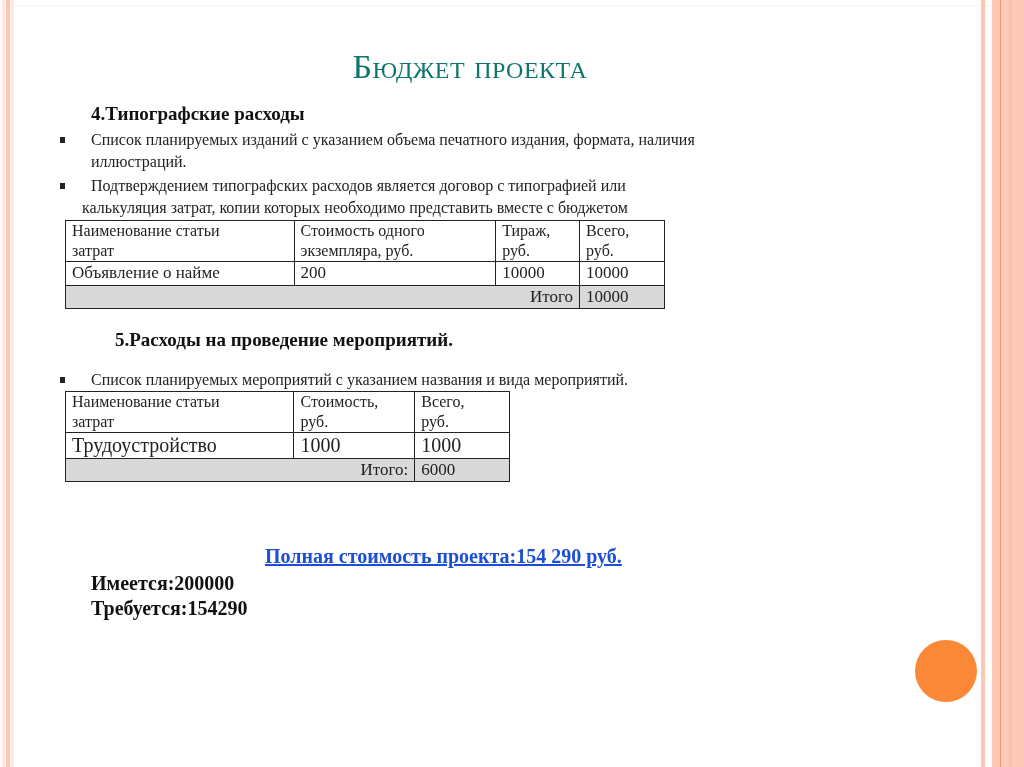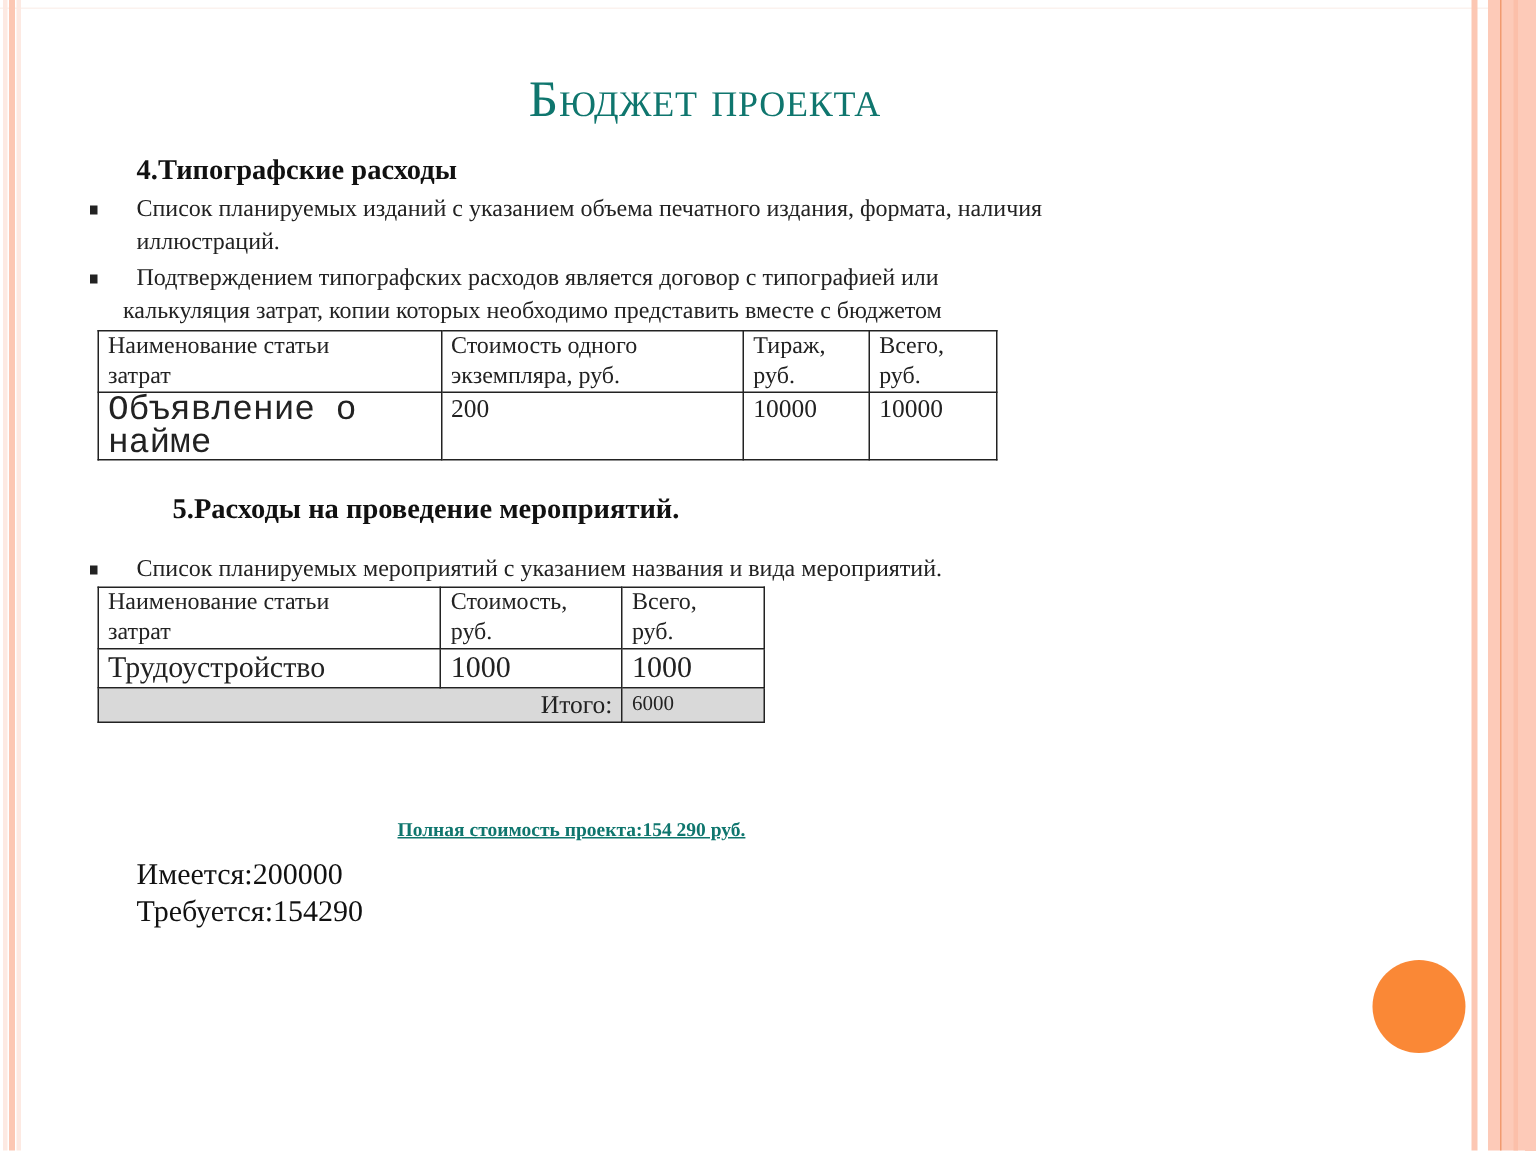--- a/index.html
+++ b/index.html
@@ -44,24 +44,24 @@
       position: absolute; border-collapse: collapse; font-size: 16px; color: #222;
     }
     table.budget td {
       border: 1.6px solid #222; padding: 0 6px; vertical-align: top; line-height: 20px;
     }
     table.budget tr.total td { background: #d9d9d9; }
     table.budget td.right { text-align: right; }
     table.budget td.big { font-size: 20px; line-height: 25px; }
 
     .summary-total {
-      position: absolute; left: 265px; top: 545px; font-weight: bold; font-size: 13px;
-      text-decoration: underline; color: #0f766e;
+      position: absolute; left: 265px; top: 545px; font-weight: bold; font-size: 20px;
+      text-decoration: underline; color: #1d4ed8;
     }
-    .summary-line { position: absolute; left: 91px; font-weight: normal; font-size: 20px; color: #111; }
+    .summary-line { position: absolute; left: 91px; font-weight: bold; font-size: 20px; color: #111; }
   </style>
 </head>
 <body>
 
 <div class="top-line"></div>
 <div class="left-stripe-a"></div>
 <div class="left-stripe-b"></div>
 <div class="left-stripe-c"></div>
 <div class="right-stripe-a"></div>
 <div class="right-band"></div>
@@ -89,23 +89,27 @@
       <col style="width:85px">
   </colgroup>
   <tbody>
       <tr>
     <td><span>Наименование статьи</span><br><span>затрат</span></td>
     <td><span>Стоимость одного</span><br><span>экземпляра, руб.</span></td>
     <td><span>Тираж,</span><br><span>руб.</span></td>
     <td><span>Всего,</span><br><span>руб.</span></td>
   </tr>
   <tr style="height:24px;">
-    <td style="font-size:23px;line-height:22px;font-family:Liberation Mono, monospace;">Объявление о найме</td>
+    <td style="font-size:17px;line-height:22px;">Объявление о найме</td>
     <td style="font-size:17px;line-height:22px;">200</td>
     <td style="font-size:17px;line-height:22px;">10000</td>
+    <td style="font-size:17px;line-height:22px;">10000</td>
+  </tr>
+  <tr class="total">
+    <td colspan="3" class="right" style="font-size:17px;line-height:22px;">Итого</td>
     <td style="font-size:17px;line-height:22px;">10000</td>
   </tr>
 </tbody>
   </table>
 
 <div class="section-heading" style="left:91px; top:329px;margin-left:24px;">5.Расходы на проведение мероприятий.</div>
 
 <div class="bullet-mark" style="left:60px; top:377px;"></div>
 <div class="bullet-text" style="left:91px; top:369px;">Список планируемых мероприятий с указанием названия и вида мероприятий.</div>
 
@@ -121,20 +125,20 @@
     <td><span>Стоимость,</span><br><span>руб.</span></td>
     <td><span>Всего,</span><br><span>руб.</span></td>
   </tr>
   <tr>
     <td class="big">Трудоустройство</td>
     <td class="big">1000</td>
     <td class="big">1000</td>
   </tr>
   <tr class="total">
     <td colspan="2" class="right" style="font-size:17px;line-height:22px;">Итого:</td>
-    <td style="font-size:14px;line-height:22px;">6000</td>
+    <td style="font-size:17px;line-height:22px;">6000</td>
   </tr>
 </tbody>
   </table>
 
 <div class="summary-total">Полная стоимость проекта:154 290 руб.</div>
 <div class="summary-line" style="top:572px;">Имеется:200000</div>
 <div class="summary-line" style="top:597px;">Требуется:154290</div>
 
 </body></html>

